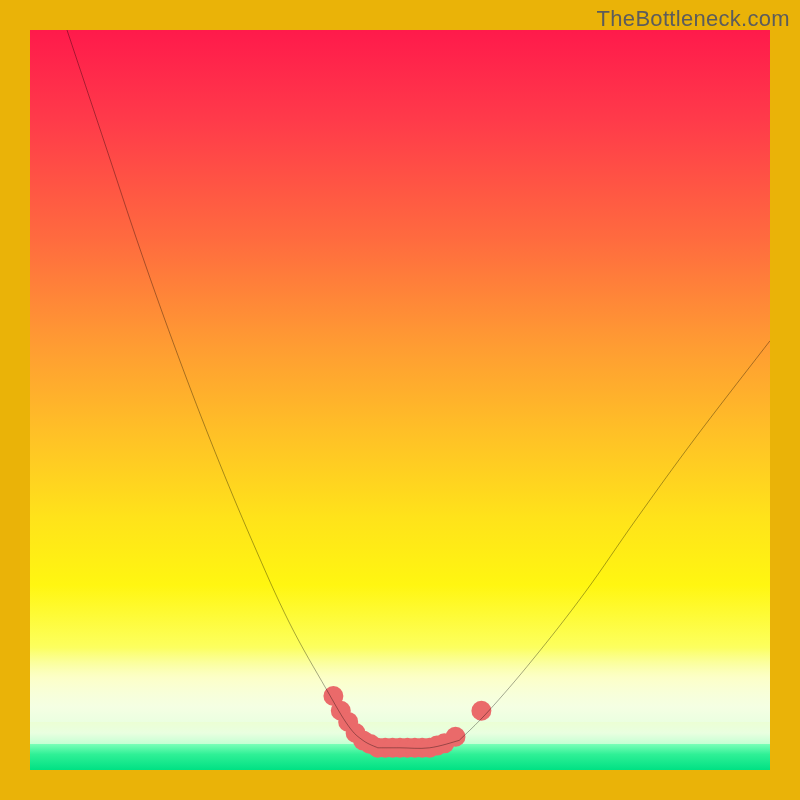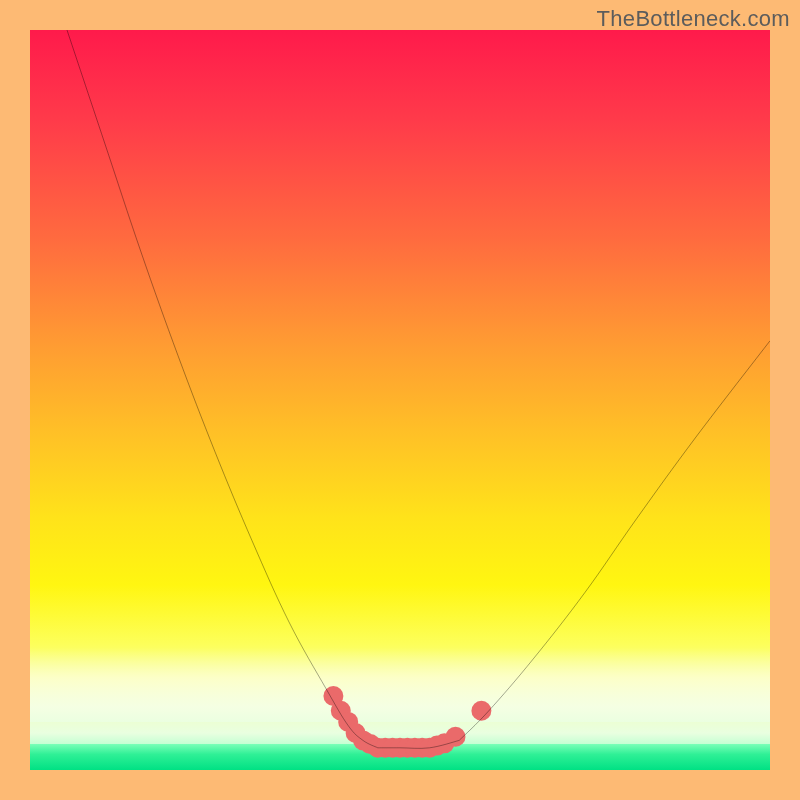--- a/index.html
+++ b/index.html
@@ -8,21 +8,21 @@
     width: 800px;
     height: 800px;
     overflow: hidden;
     background: #000;
     font-family: Arial, Helvetica, sans-serif;
   }
   .frame {
     position: relative;
     width: 800px;
     height: 800px;
-    background: #fdba74;
+    background: #eab308;
   }
   .watermark {
     position: absolute;
     top: 6px;
     right: 10px;
     color: #5c5c5c;
     font-size: 22px;
     font-weight: 500;
     letter-spacing: 0.3px;
     z-index: 10;

